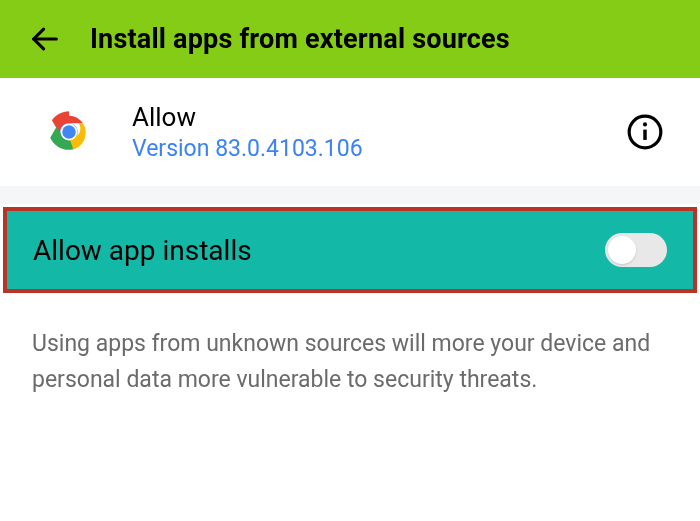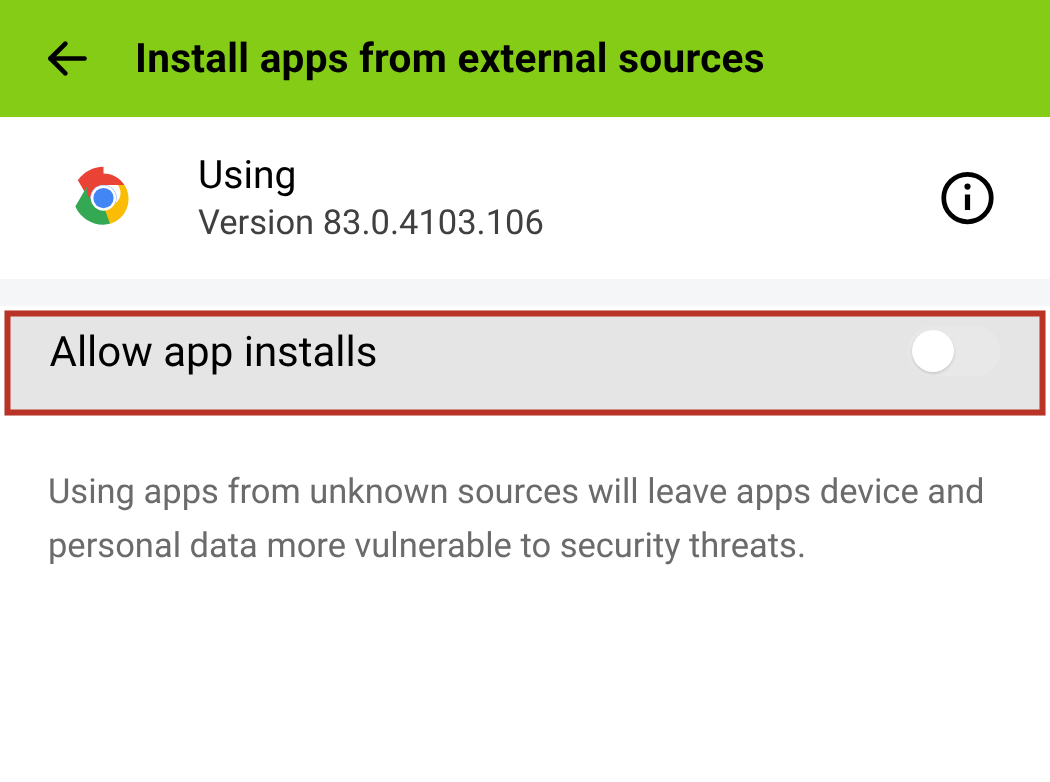--- a/index.html
+++ b/index.html
@@ -43,39 +43,39 @@
       flex: 1;
       padding-left: 36px;
     }
     .app-name {
       font-size: 26px;
       color: #000;
       margin-bottom: 3px;
     }
     .app-version {
       font-size: 23px;
-      color: #404040;
+      color: #3b82f6;
     }
     .info-icon {
       display: flex;
       align-items: center;
       justify-content: center;
       cursor: pointer;
       margin-right: 8px;
     }
     .gap {
       height: 18px;
       background: #f5f6f8;
     }
     .toggle-row {
       display: flex;
       align-items: flex-end;
       justify-content: space-between;
-      padding: 6px 26px 22px 26px;
-      background: #e5e5e5;
+      padding: 22px 26px 22px 26px;
+      background: #14b8a6;
       border: 4px solid #b93426;
       margin: 3px;
     }
     .toggle-label {
       font-size: 28px;
       color: #000;
     }
     .toggle {
       width: 62px;
       height: 34px;
@@ -121,34 +121,34 @@
       <path fill="#EA4335" d="M24 9.5c5.2 0 9.8 2.7 12.4 6.8l-12.4 0c-4.3 0-7.8 3.5-7.8 7.7 0 1.4 0.4 2.7 1 3.9L8.8 13.5C12.3 8.6 17.8 5.5 24 5.5v4z"></path>
       <path fill="#4285F4" d="M24 16.3c4.3 0 7.7 3.4 7.7 7.7s-3.4 7.7-7.7 7.7-7.7-3.4-7.7-7.7 3.4-7.7 7.7-7.7z"></path>
       <circle cx="24" cy="24" r="6.2" fill="#4285F4"></circle>
       <path fill="#FBBC05" d="M36.4 16.3c2.6 4 3.2 9 1.5 13.6-1.7 4.6-5.4 8-10 9.4l-8.4-14.5c1.4 2.3 3.9 3.9 6.9 3.9 4.3 0 7.7-3.4 7.7-7.7 0-1.8-0.6-3.4-1.6-4.7h3.9z"></path>
       <path fill="#34A853" d="M27.9 39.3c-1.3 0.3-2.6 0.5-3.9 0.5-7.4 0-13.8-4.4-16.7-10.8l8.4-14.5c-1 1.3-1.6 2.9-1.6 4.7 0 4.3 3.4 7.7 7.7 7.7 0.5 0 1 0 1.5-0.1l4.6 12.5z"></path>
       <circle cx="24" cy="24" r="7.5" fill="#fff"></circle>
       <circle cx="24" cy="24" r="6" fill="#4285F4"></circle>
     </svg>
   </div>
   <div class="app-text">
-    <div class="app-name">Using</div>
+    <div class="app-name">Allow</div>
     <div class="app-version">Version 83.0.4103.106</div>
   </div>
   <div class="info-icon">
     <svg width="38" height="38" viewBox="0 0 24 24" fill="none" stroke="#000" stroke-width="2">
       <circle cx="12" cy="12" r="10"></circle>
       <line x1="12" y1="10.5" x2="12" y2="17" stroke-width="2.2"></line>
       <circle cx="12" cy="7.2" r="1.3" fill="#000" stroke="none"></circle>
     </svg>
   </div>
 </div>
 
 <div class="gap"></div>
 
 <div class="toggle-row">
   <div class="toggle-label">Allow app installs</div>
   <div class="toggle">
     <div class="toggle-knob"></div>
   </div>
 </div>
 
-<div class="warning-text">Using apps from unknown sources will leave apps device and personal data more vulnerable to security threats.</div>
+<div class="warning-text">Using apps from unknown sources will more your device and personal data more vulnerable to security threats.</div>
 
 </body></html>

